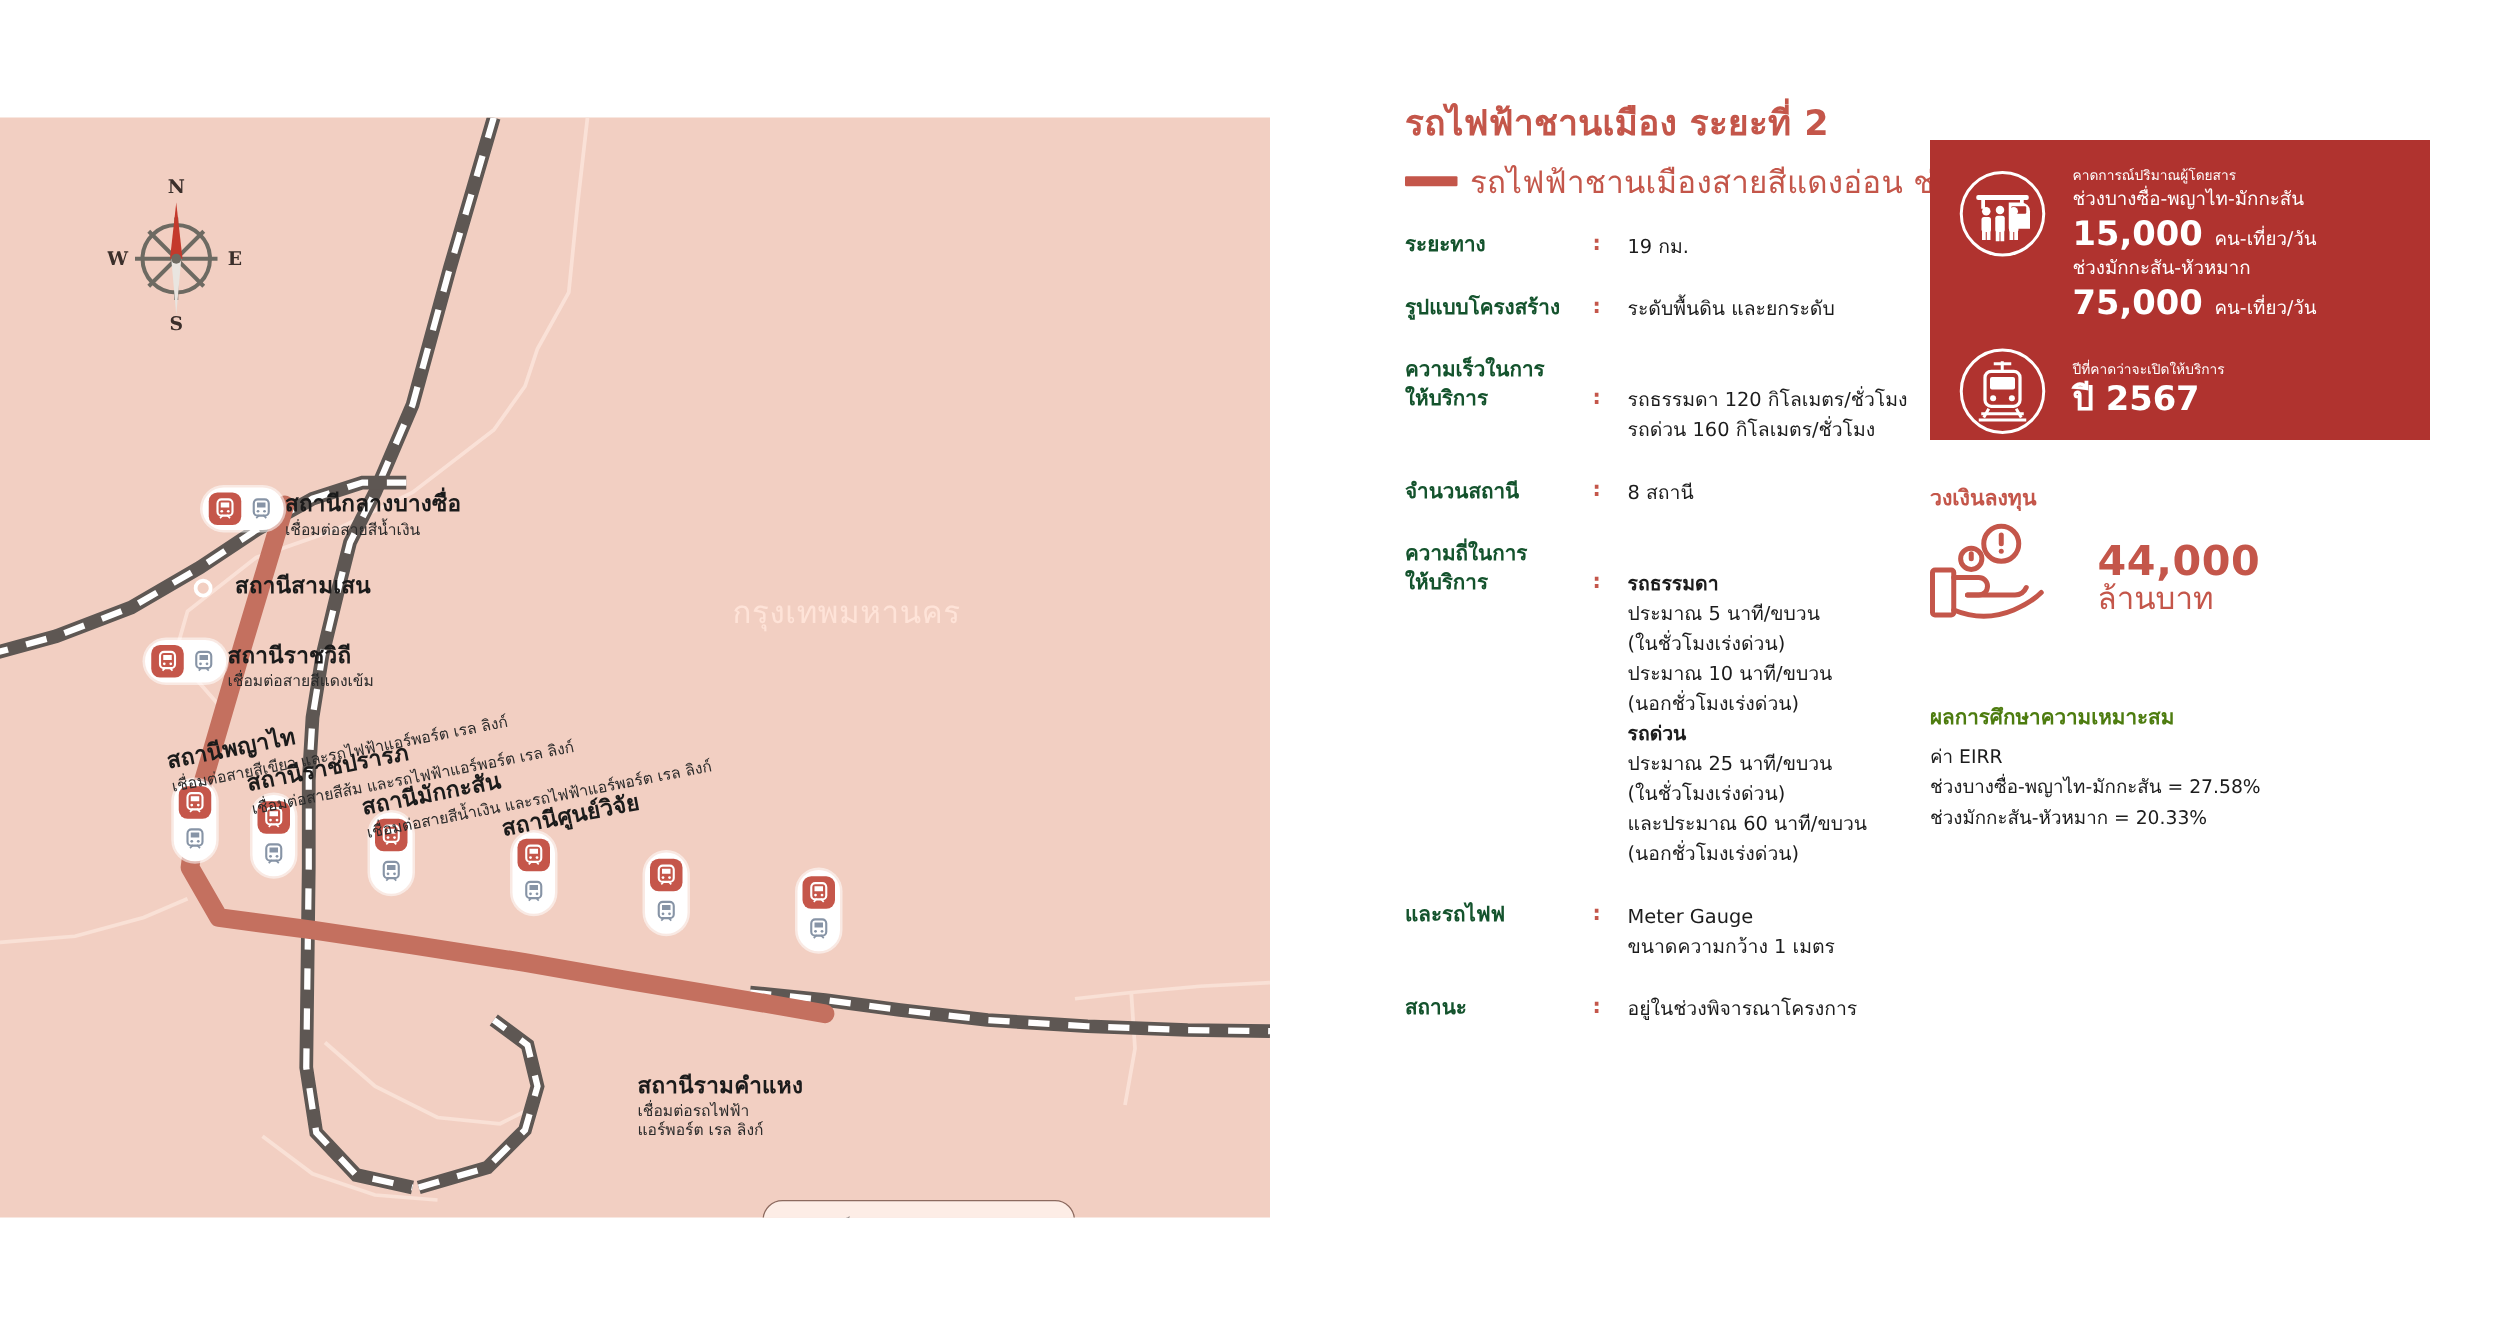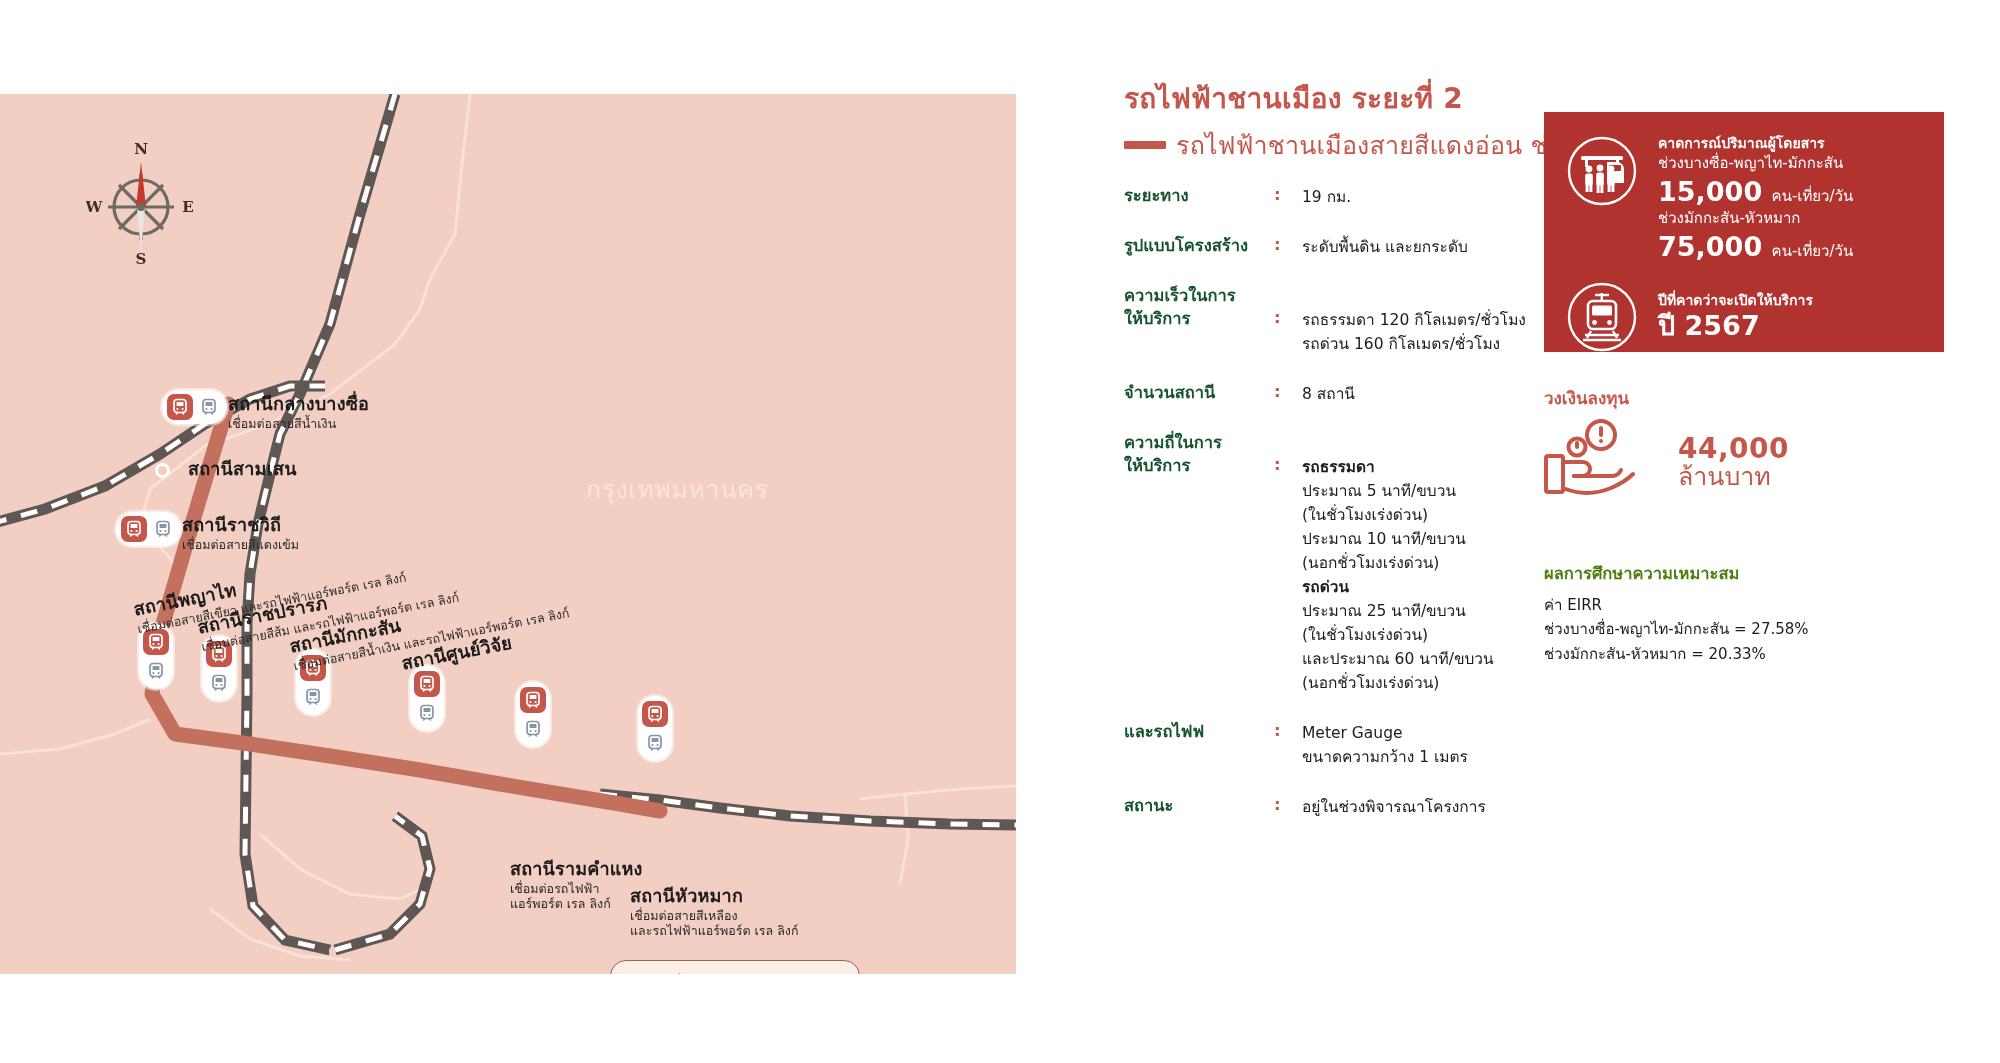--- a/index.html
+++ b/index.html
@@ -74,29 +74,29 @@
   .sval .b { font-weight:bold; }
 
   
   #card-red {
     position:absolute; left:420px; top:112px; width:400px; height:240px;
     background:#b0332f;
   }
   .card-block { display:flex; gap:16px; padding:0 18px; }
   .card-icon { flex:0 0 auto; width:80px; display:flex; align-items:flex-start; justify-content:center; }
   .card-txt { color:#ffffff; }
-  .ct-head { font-size:14px; font-weight:bold; line-height:1.35; }
+  .ct-head { font-size:11px; font-weight:normal; line-height:1.35; }
   .ct-line { font-size:15px; line-height:1.45; }
   .ct-big { font-size:27px; font-weight:bold; line-height:1.25; }
   .ct-big .u { font-size:15px; font-weight:normal; }
 
   #invest-title { position:absolute; left:420px; top:384px; font-size:17px; font-weight:bold; color:#c4564a; }
   #invest-row { position:absolute; left:420px; top:418px; display:flex; align-items:center; gap:14px; }
   #invest-num { color:#c4564a; }
-  #invest-num .n { font-size:28px; font-weight:bold; line-height:1.0; letter-spacing:.5px; }
+  #invest-num .n { font-size:33px; font-weight:bold; line-height:1.0; letter-spacing:.5px; }
   #invest-num .u2 { font-size:25px; font-weight:normal; line-height:1.15; }
 
   #eirr { position:absolute; left:420px; top:560px; }
   #eirr .e-title { font-size:16.5px; font-weight:bold; color:#4d7c0f; margin-bottom:7px; }
   #eirr .e-line { font-size:15px; color:#1c1c1c; line-height:1.62; }
 </style>
 </head>
 <body>
 
 <div id="root">
@@ -360,25 +360,20 @@
       <div class="ix-cell hollow">
         <svg width="16" height="18" viewBox="0 0 16 18">
             <rect x="2" y="1.5" width="12" height="13" rx="3.2" fill="none" stroke="#8794a6" stroke-width="1.7"></rect>
             <rect x="4.6" y="4" width="6.8" height="4" fill="#8794a6"></rect>
             <circle cx="5.4" cy="11" r="1.1" fill="#8794a6"></circle>
             <circle cx="10.6" cy="11" r="1.1" fill="#8794a6"></circle>
             <line x1="4" y1="16.5" x2="6.5" y2="14" stroke="#8794a6" stroke-width="1.4"></line>
             <line x1="12" y1="16.5" x2="9.5" y2="14" stroke="#8794a6" stroke-width="1.4"></line>
           </svg>
       </div>
-    </div>
-    <div class="stn-lbl" style="left:630px;top:792px">
-      <div class="nm">สถานีหัวหมาก</div>
-      <div class="sub" style="white-space:pre-line">เชื่อมต่อสายสีเหลือง
-และรถไฟฟ้าแอร์พอร์ต เรล ลิงก์</div>
     </div>
 
     <div id="legend">
       <div class="lg-title">สัญลักษณ์</div>
 
     </div>
   </div>
 
   <div id="info">
 

